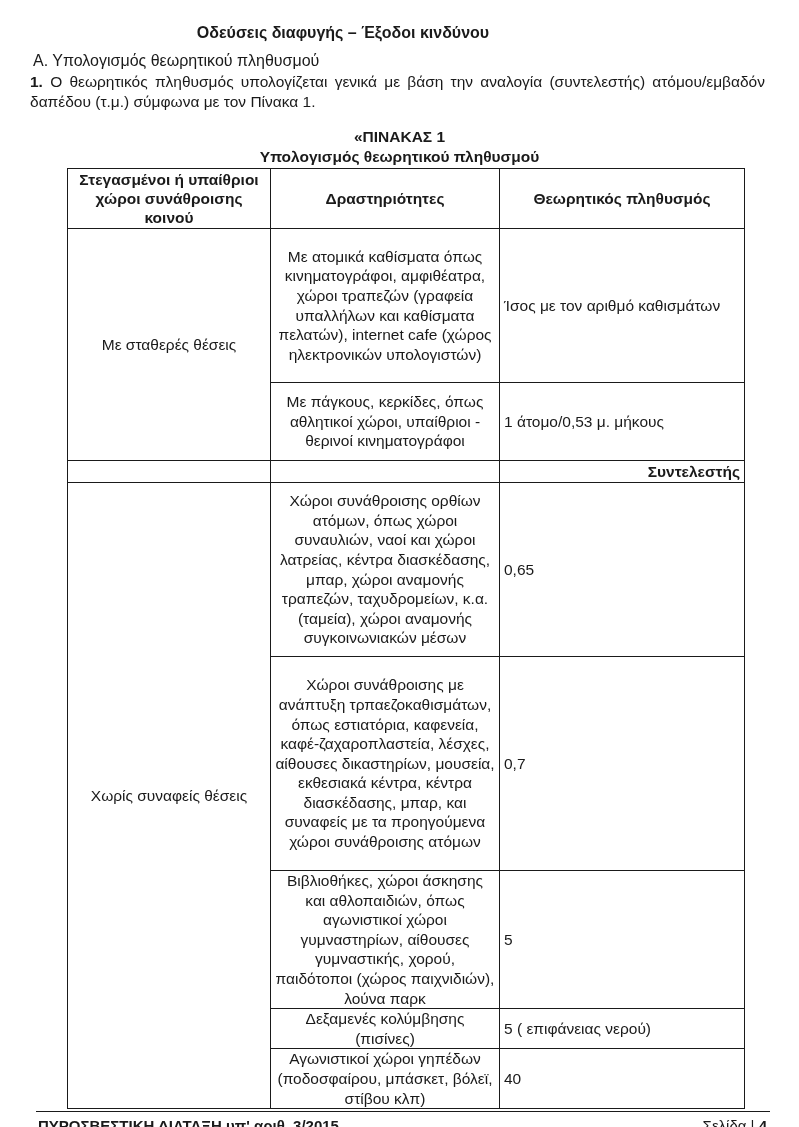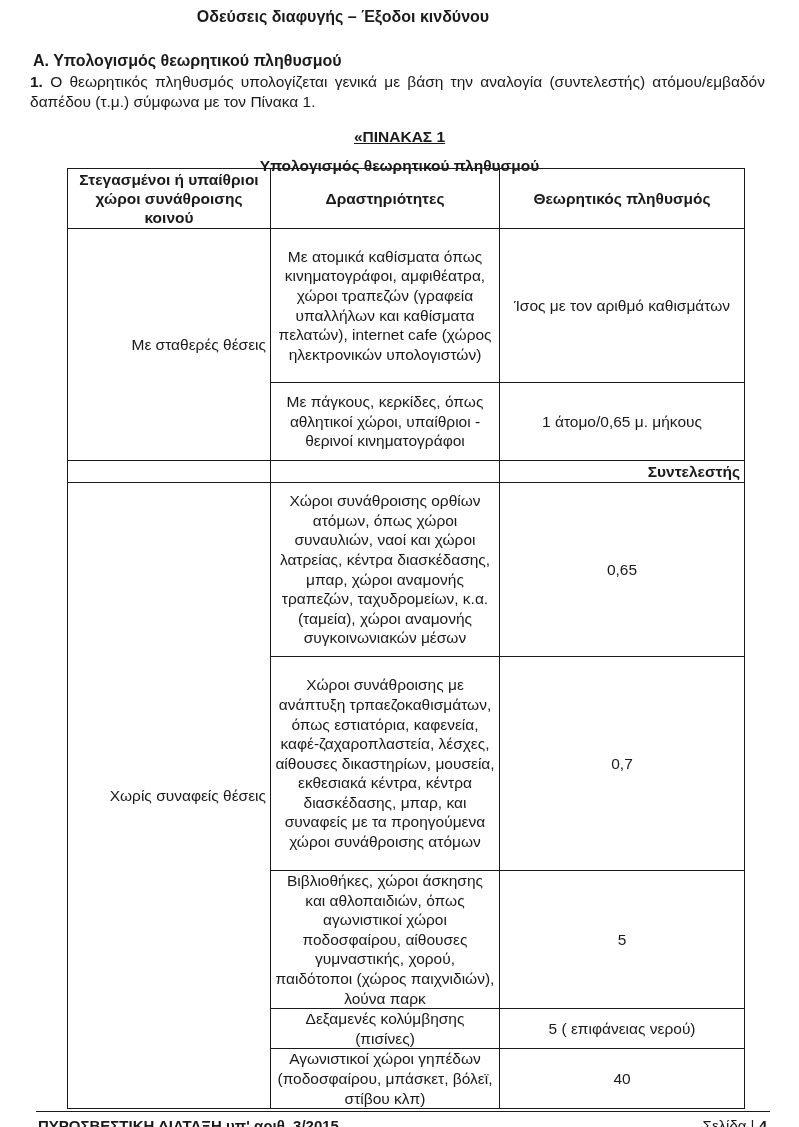--- a/index.html
+++ b/index.html
@@ -1,35 +1,35 @@
 <!DOCTYPE html>
 <html><head>
 <meta charset="utf-8">
 <style>
   html, body { margin: 0; padding: 0; background: #ffffff; }
   body { width: 799px; height: 1127px; position: relative; overflow: hidden;
          font-family: "Liberation Sans", sans-serif; color: #1a1a1a; }
-  .doc-title { position: absolute; top: 8px; left: 0; width: 686px; text-align: center;
+  .doc-title { position: absolute; top: 24px; left: 0; width: 686px; text-align: center;
                font-size: 16px; font-weight: bold; }
-  .section-heading { position: absolute; top: 52px; left: 33px; font-size: 16px; font-weight: bold; }
+  .section-heading { position: absolute; top: 52px; left: 33px; font-size: 16px; font-weight: normal; }
   .para { position: absolute; top: 72px; left: 30px; width: 735px; font-size: 15.5px;
           line-height: 20px; text-align: justify; text-align-last: left; }
   .para b { font-weight: bold; }
   .table-caption { position: absolute; left: 0; width: 799px; text-align: center; font-weight: bold;
                    font-size: 15.5px; }
-  .cap1 { top: 128px; text-decoration: underline; }
-  .cap2 { top: 148px; margin-top: 9px; }
+  .cap1 { top: 128px; }
+  .cap2 { top: 148px; }
   table.pop { position: absolute; top: 168px; left: 67px; width: 677px; border-collapse: collapse;
               table-layout: fixed; font-size: 15.5px; }
   table.pop td, table.pop th { border: 1.2px solid #1a1a1a; vertical-align: middle; padding: 0 4px; }
   table.pop th { font-weight: bold; text-align: center; line-height: 19px; }
   col.c1 { width: 203px; } col.c2 { width: 229px; } col.c3 { width: 245px; }
-  td.cat { text-align: right; }
+  td.cat { text-align: center; }
   td.act { text-align: center; line-height: 19.6px; padding: 1px 6px 1px 8px; }
-  td.val { text-align: center; line-height: 19.6px; }
+  td.val { text-align: left; line-height: 19.6px; }
   td.subhead { text-align: right; font-weight: bold; }
   .footer-rule { position: absolute; top: 1111px; left: 36px; width: 734px; border-top: 1.2px solid #1a1a1a; }
   .footer-left { position: absolute; top: 1117px; left: 38px; font-weight: bold; font-size: 15px; }
   .footer-right { position: absolute; top: 1117px; right: 32px; font-size: 15px; }
   .footer-right b { font-weight: bold; }
 </style>
 </head>
 <body>
 
 <div class="doc-title">Οδεύσεις διαφυγής – Έξοδοι κινδύνου</div>
@@ -51,38 +51,38 @@
     <th>Δραστηριότητες</th>
     <th>Θεωρητικός πληθυσμός</th>
   </tr>
   <tr style="height:154px">
     <td class="cat" rowspan="2">Με σταθερές θέσεις</td>
     <td class="act">Με ατομικά καθίσματα όπως κινηματογράφοι, αμφιθέατρα, χώροι τραπεζών (γραφεία υπαλλήλων και καθίσματα πελατών), internet cafe (χώρος ηλεκτρονικών υπολογιστών)</td>
     <td class="val">Ίσος με τον αριθμό καθισμάτων</td>
   </tr>
   <tr style="height:78px">
     <td class="act">Με πάγκους, κερκίδες, όπως αθλητικοί χώροι, υπαίθριοι - θερινοί κινηματογράφοι</td>
-    <td class="val">1 άτομο/0,65 μ. μήκους</td>
+    <td class="val">1 άτομο/0,53 μ. μήκους</td>
   </tr>
   <tr style="height:22px">
     <td></td>
     <td></td>
     <td class="subhead">Συντελεστής</td>
   </tr>
   <tr style="height:174px">
     <td class="cat" rowspan="5">Χωρίς συναφείς θέσεις</td>
     <td class="act">Χώροι συνάθροισης ορθίων ατόμων, όπως χώροι συναυλιών, ναοί και χώροι λατρείας, κέντρα διασκέδασης, μπαρ, χώροι αναμονής τραπεζών, ταχυδρομείων, κ.α. (ταμεία), χώροι αναμονής συγκοινωνιακών μέσων</td>
     <td class="val">0,65</td>
   </tr>
   <tr style="height:214px">
     <td class="act">Χώροι συνάθροισης με ανάπτυξη τρπαεζοκαθισμάτων, όπως εστιατόρια, καφενεία, καφέ-ζαχαροπλαστεία, λέσχες, αίθουσες δικαστηρίων, μουσεία, εκθεσιακά κέντρα, κέντρα διασκέδασης, μπαρ, και συναφείς με τα προηγούμενα χώροι συνάθροισης ατόμων</td>
     <td class="val">0,7</td>
   </tr>
   <tr style="height:136px">
-    <td class="act">Βιβλιοθήκες, χώροι άσκησης και αθλοπαιδιών, όπως αγωνιστικοί χώροι ποδοσφαίρου, αίθουσες γυμναστικής, χορού, παιδότοποι (χώρος παιχνιδιών), λούνα παρκ</td>
+    <td class="act">Βιβλιοθήκες, χώροι άσκησης και αθλοπαιδιών, όπως αγωνιστικοί χώροι γυμναστηρίων, αίθουσες γυμναστικής, χορού, παιδότοποι (χώρος παιχνιδιών), λούνα παρκ</td>
     <td class="val">5</td>
   </tr>
   <tr style="height:40px">
     <td class="act">Δεξαμενές κολύμβησης (πισίνες)</td>
     <td class="val">5 ( επιφάνειας νερού)</td>
   </tr>
   <tr style="height:58px">
     <td class="act">Αγωνιστικοί χώροι γηπέδων (ποδοσφαίρου, μπάσκετ, βόλεϊ, στίβου κλπ)</td>
     <td class="val">40</td>
   </tr>

